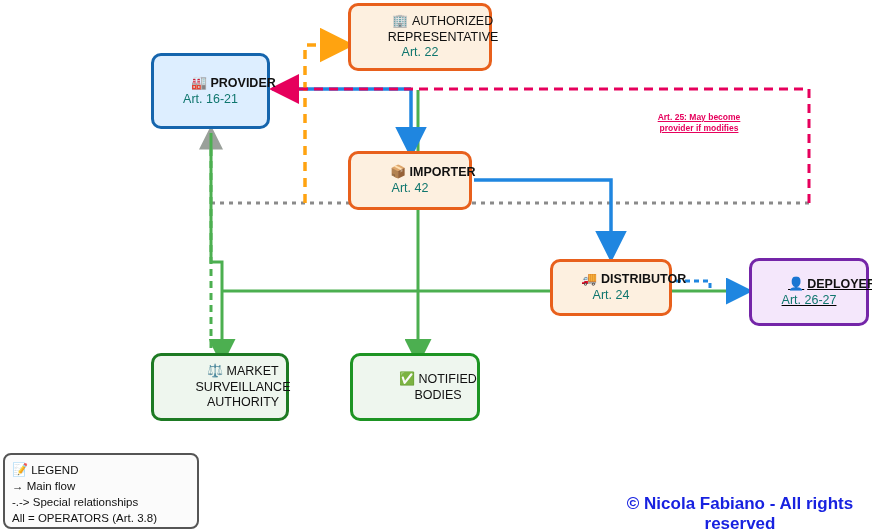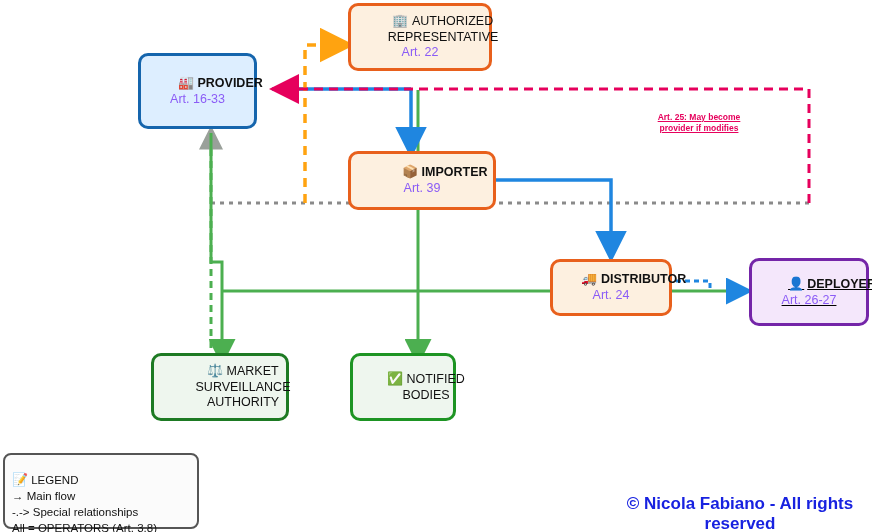--- a/index.html
+++ b/index.html
@@ -5,52 +5,52 @@
   html,body{margin:0;padding:0;background:#ffffff;}
   body{width:872px;height:532px;position:relative;overflow:hidden;
        font-family:"Liberation Sans",sans-serif;}
   #canvas{position:absolute;inset:0;width:872px;height:532px;}
   svg.edges{position:absolute;left:0;top:0;width:872px;height:532px;pointer-events:none;}
 
   .node{position:absolute;box-sizing:border-box;display:flex;align-items:center;
         justify-content:center;text-align:center;border-radius:10px;z-index:5;}
   .node .inner{line-height:1.25;}
   .ttl{font-weight:bold;font-size:12.5px;color:#111;white-space:nowrap;margin-left:46px;}
-  .sub{font-size:12.5px;color:#8b5cf6;}
+  .sub{font-size:12.5px;color:#0f766e;}
   .ico{font-size:13px;margin-right:3px;}
 
   
-  #n-provider{left:138px;top:53px;width:119px;height:76px;
+  #n-provider{left:151px;top:53px;width:119px;height:76px;
     background:#ddeeff;border:3px solid #1565ad;}
   
   #n-authrep{left:348px;top:3px;width:144px;height:68px;
     background:#fdf0e0;border:3px solid #e8601c;}
   #n-authrep .ttl{white-space:normal;font-weight:normal;font-size:12.5px;}
   
-  #n-importer{left:348px;top:151px;width:148px;height:59px;
+  #n-importer{left:348px;top:151px;width:124px;height:59px;
     background:#fdf0e0;border:3px solid #e8601c;}
   
   #n-distributor{left:550px;top:259px;width:122px;height:57px;
     background:#fdf0e0;border:3px solid #e8601c;}
   
   #n-deployer{left:749px;top:258px;width:120px;height:68px;
     background:#f4e7fb;border:3px solid #7425a8;text-decoration:underline;}
   
   #n-market{left:151px;top:353px;width:138px;height:68px;
     background:#eef6ee;border:3px solid #1d7a23;}
   #n-market .ttl{font-weight:normal;white-space:normal;}
   
-  #n-notified{left:350px;top:353px;width:106px;height:68px;
+  #n-notified{left:350px;top:353px;width:130px;height:68px;
     background:#eef6ee;border:3px solid #1d9423;}
   #n-notified .ttl{font-weight:normal;white-space:normal;}
 
   
   #legend{position:absolute;left:3px;top:453px;width:196px;height:76px;
     background:#fbfbfb;border:2px solid #555;border-radius:8px;z-index:6;
-    padding:16px 7px;box-sizing:border-box;font-size:11.5px;color:#111;line-height:1.38;}
+    padding:6px 7px;box-sizing:border-box;font-size:11.5px;color:#111;line-height:1.38;}
   #legend div{white-space:nowrap;}
 
   #copyright{position:absolute;left:612px;top:494px;width:256px;text-align:center;
     color:#1822e0;font-weight:bold;font-size:17px;z-index:6;}
 
   .edgelabel{position:absolute;z-index:6;color:#e6005c;font-size:8.5px;
     font-weight:bold;text-align:center;line-height:1.25;white-space:pre-line;text-decoration:underline;}
   #lbl-art25{left:651px;top:112px;width:96px;}
 </style>
 </head>
@@ -97,39 +97,39 @@
     <path d="M305,203 L305,45 L344,45" stroke="#ffa310" stroke-width="3.5" stroke-dasharray="9,7" fill="none" marker-end="url(#ah-orange)"></path>
 
     <path d="M809,203 L809,89 L645,89 L645,89 L278,89" stroke="#e6005c" stroke-width="3" stroke-dasharray="9,6" fill="none" marker-end="url(#ah-pink)"></path>
   </svg>
 
   <div class="node" id="n-provider">
     <div class="inner">
       <div class="ttl">
         <span class="ico">🏭</span><span>PROVIDER</span>
       </div>
-      <div class="sub">Art. 16-33</div>
+      <div class="sub">Art. 16-21</div>
     </div>
   </div>
 
   <div class="node" id="n-authrep">
     <div class="inner">
       <div class="ttl">
         <span class="ico">🏢</span><span>AUTHORIZED REPRESENTATIVE</span>
       </div>
       <div class="sub">Art. 22</div>
     </div>
   </div>
 
   <div class="node" id="n-importer">
     <div class="inner">
       <div class="ttl">
         <span class="ico">📦</span><span>IMPORTER</span>
       </div>
-      <div class="sub">Art. 39</div>
+      <div class="sub">Art. 42</div>
     </div>
   </div>
 
   <div class="node" id="n-distributor">
     <div class="inner">
       <div class="ttl">
         <span class="ico">🚚</span><span>DISTRIBUTOR</span>
       </div>
       <div class="sub">Art. 24</div>
     </div>

